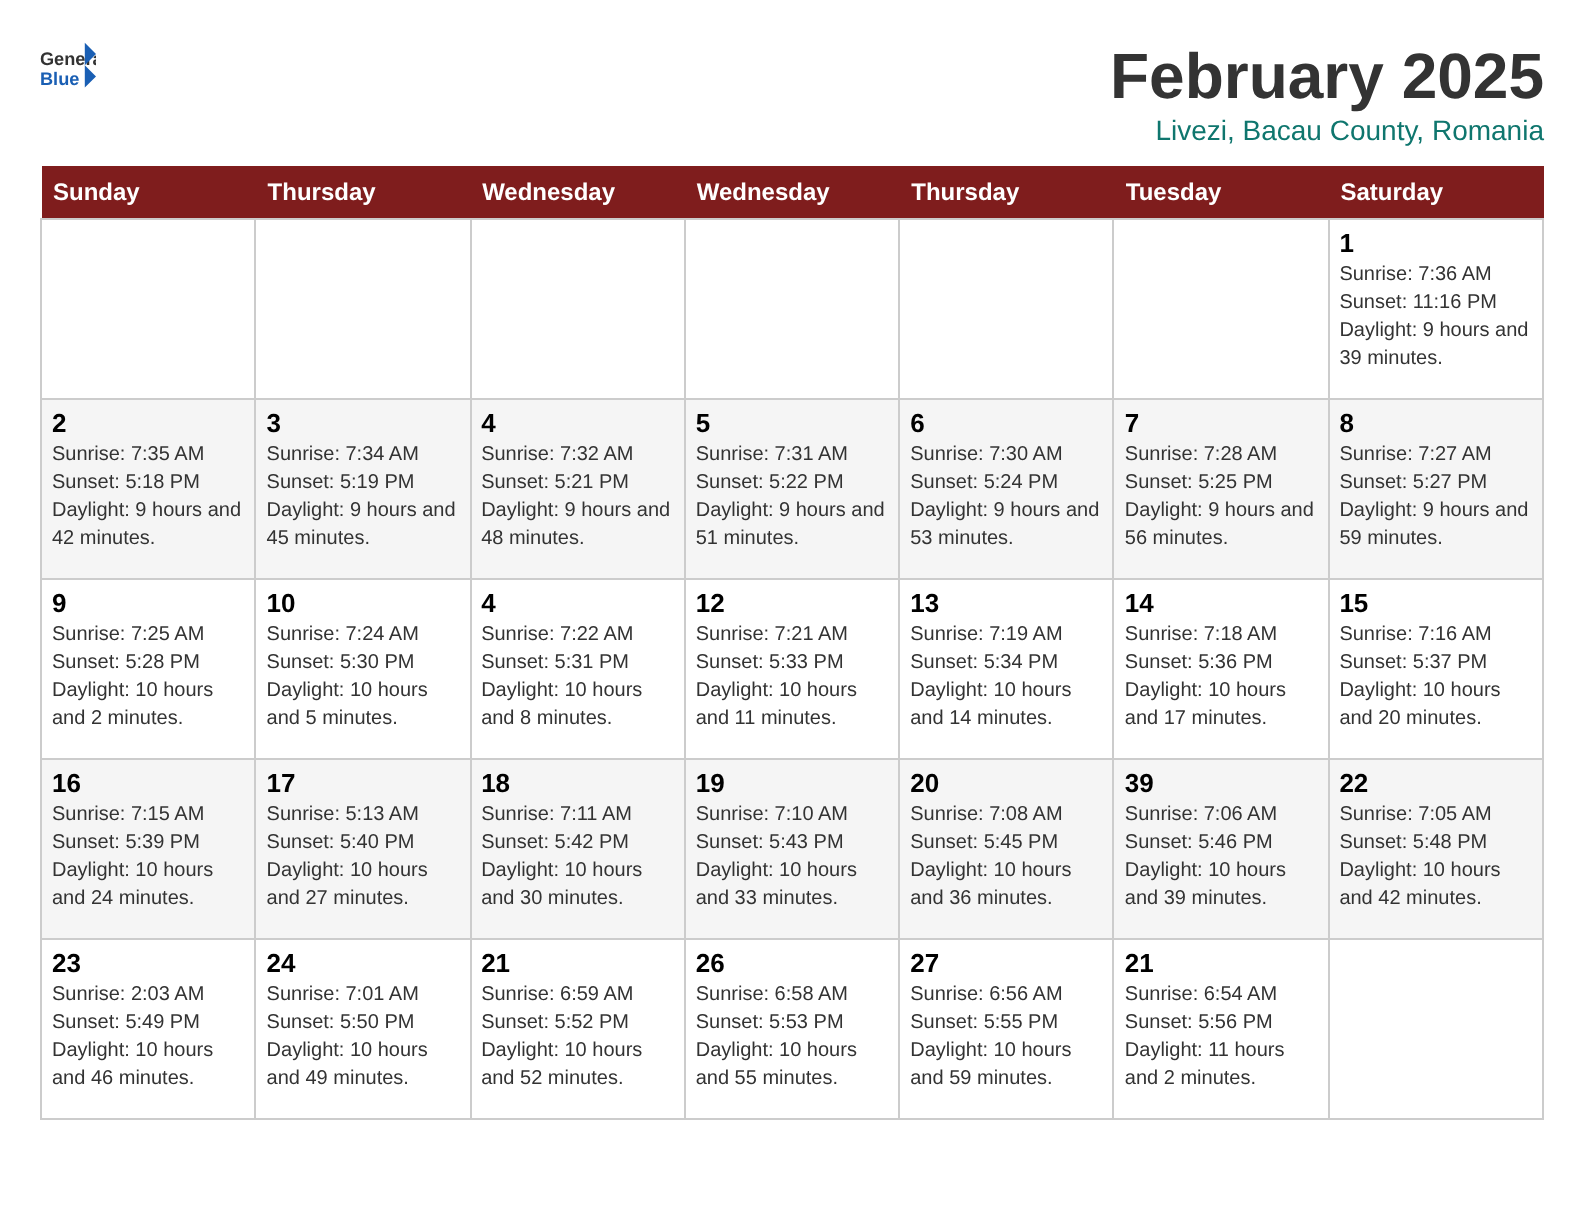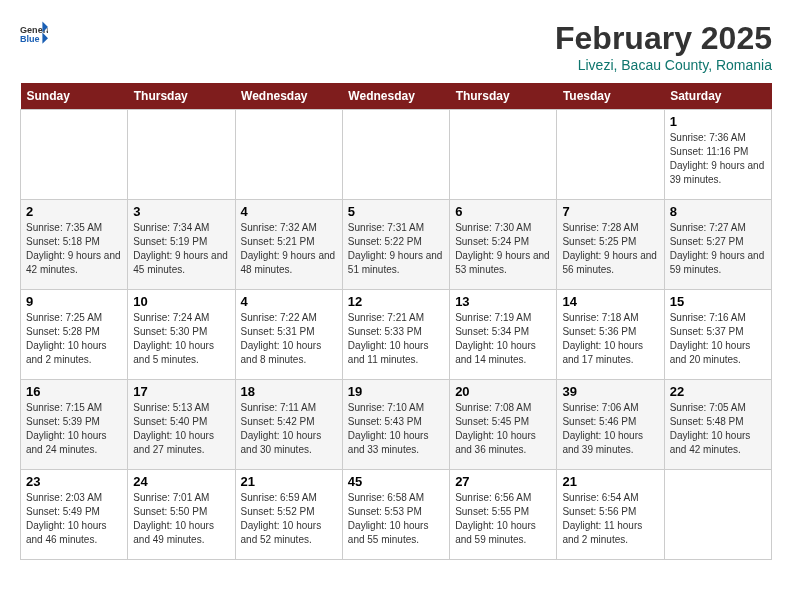--- a/index.html
+++ b/index.html
@@ -264,21 +264,21 @@
 Sunset: 5:50 PM
 Daylight: 10 hours and 49 minutes.</div>
         </td>
         <td>
           <span class="day-number">21</span>
           <div class="day-info">Sunrise: 6:59 AM
 Sunset: 5:52 PM
 Daylight: 10 hours and 52 minutes.</div>
         </td>
         <td>
-          <span class="day-number">45</span>
+          <span class="day-number">26</span>
           <div class="day-info">Sunrise: 6:58 AM
 Sunset: 5:53 PM
 Daylight: 10 hours and 55 minutes.</div>
         </td>
         <td>
           <span class="day-number">27</span>
           <div class="day-info">Sunrise: 6:56 AM
 Sunset: 5:55 PM
 Daylight: 10 hours and 59 minutes.</div>
         </td>

